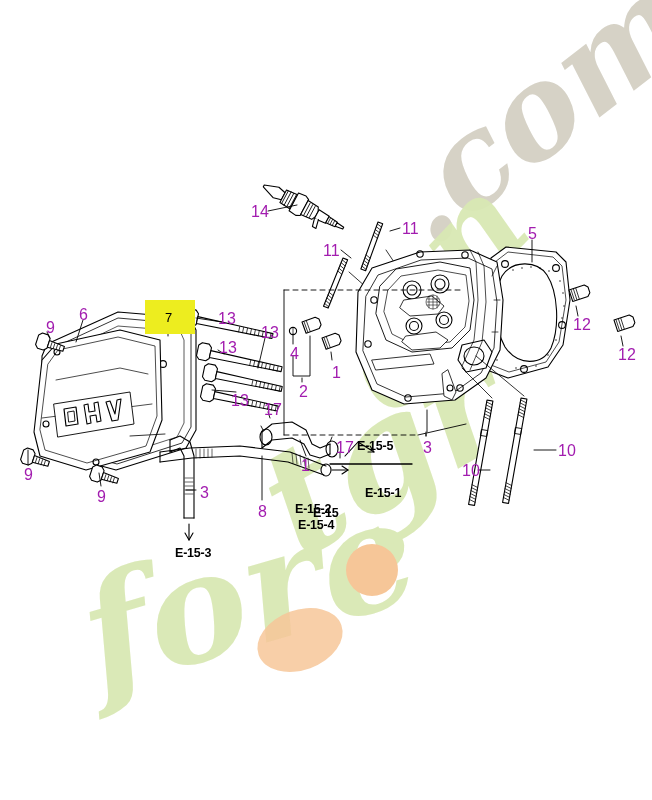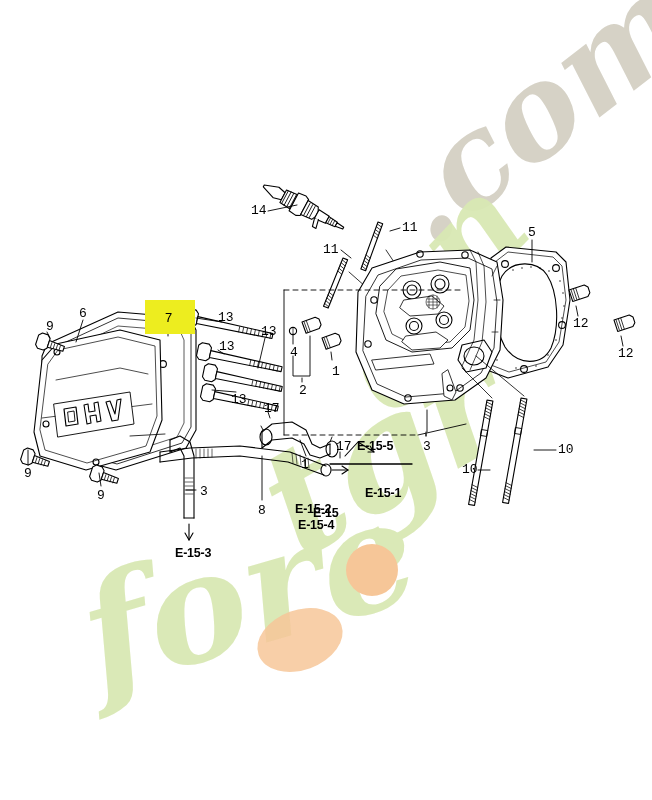--- a/index.html
+++ b/index.html
@@ -3,22 +3,22 @@
 <meta charset="utf-8">
 <style>
   html,body{margin:0;padding:0;background:#ffffff;}
   body{width:652px;height:800px;position:relative;overflow:hidden;
        font-family:"Liberation Sans",sans-serif;}
   #stage{position:absolute;inset:0;width:652px;height:800px;}
   .layer{position:absolute;left:0;top:0;width:652px;height:800px;}
   svg.layer{overflow:visible;}
 
   
-  .num{position:absolute;font-family:Liberation Mono, monospace;
-       font-size:13px;color:#000000;line-height:1;white-space:nowrap;}
+  .num{position:absolute;font-family:Liberation Sans, sans-serif;
+       font-size:16px;color:#a21caf;line-height:1;white-space:nowrap;}
   .ref{position:absolute;font-family:"Liberation Sans",sans-serif;
        font-size:12.5px;font-weight:bold;color:#000;line-height:1.22;
        white-space:nowrap;letter-spacing:-0.2px;}
   .hl{position:absolute;background:#eded1f;}
   .hl-num{position:absolute;font-size:13px;color:#000;}
 </style>
 </head>
 <body>
 
 <div id="stage">

